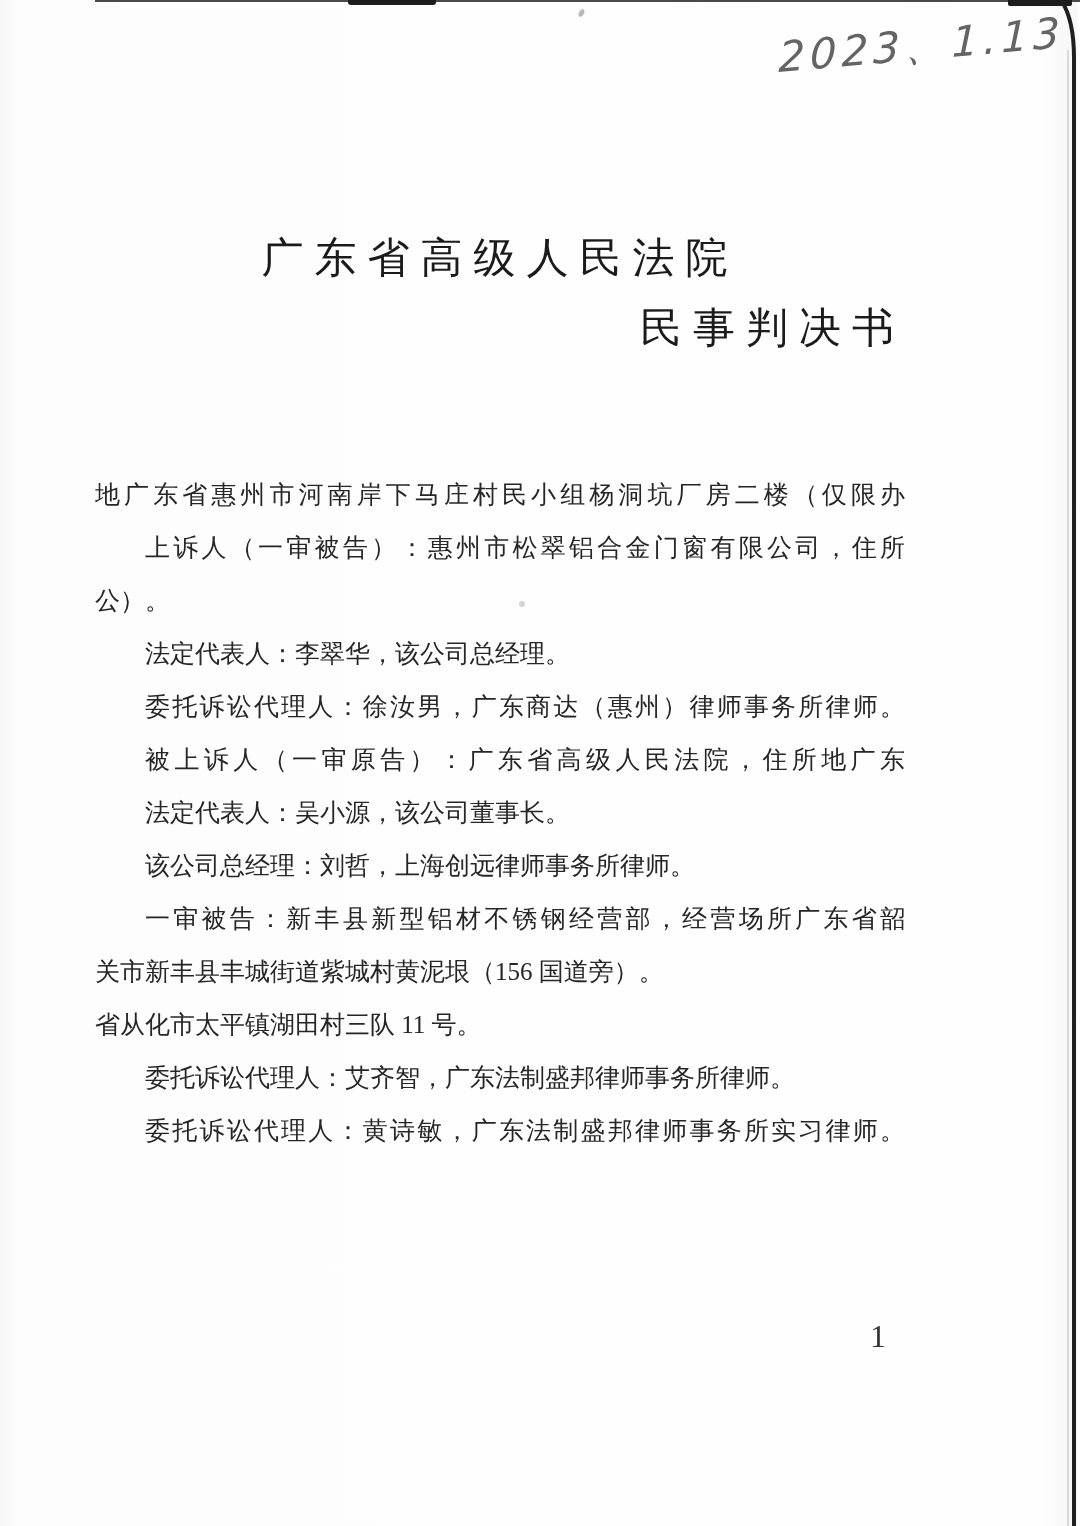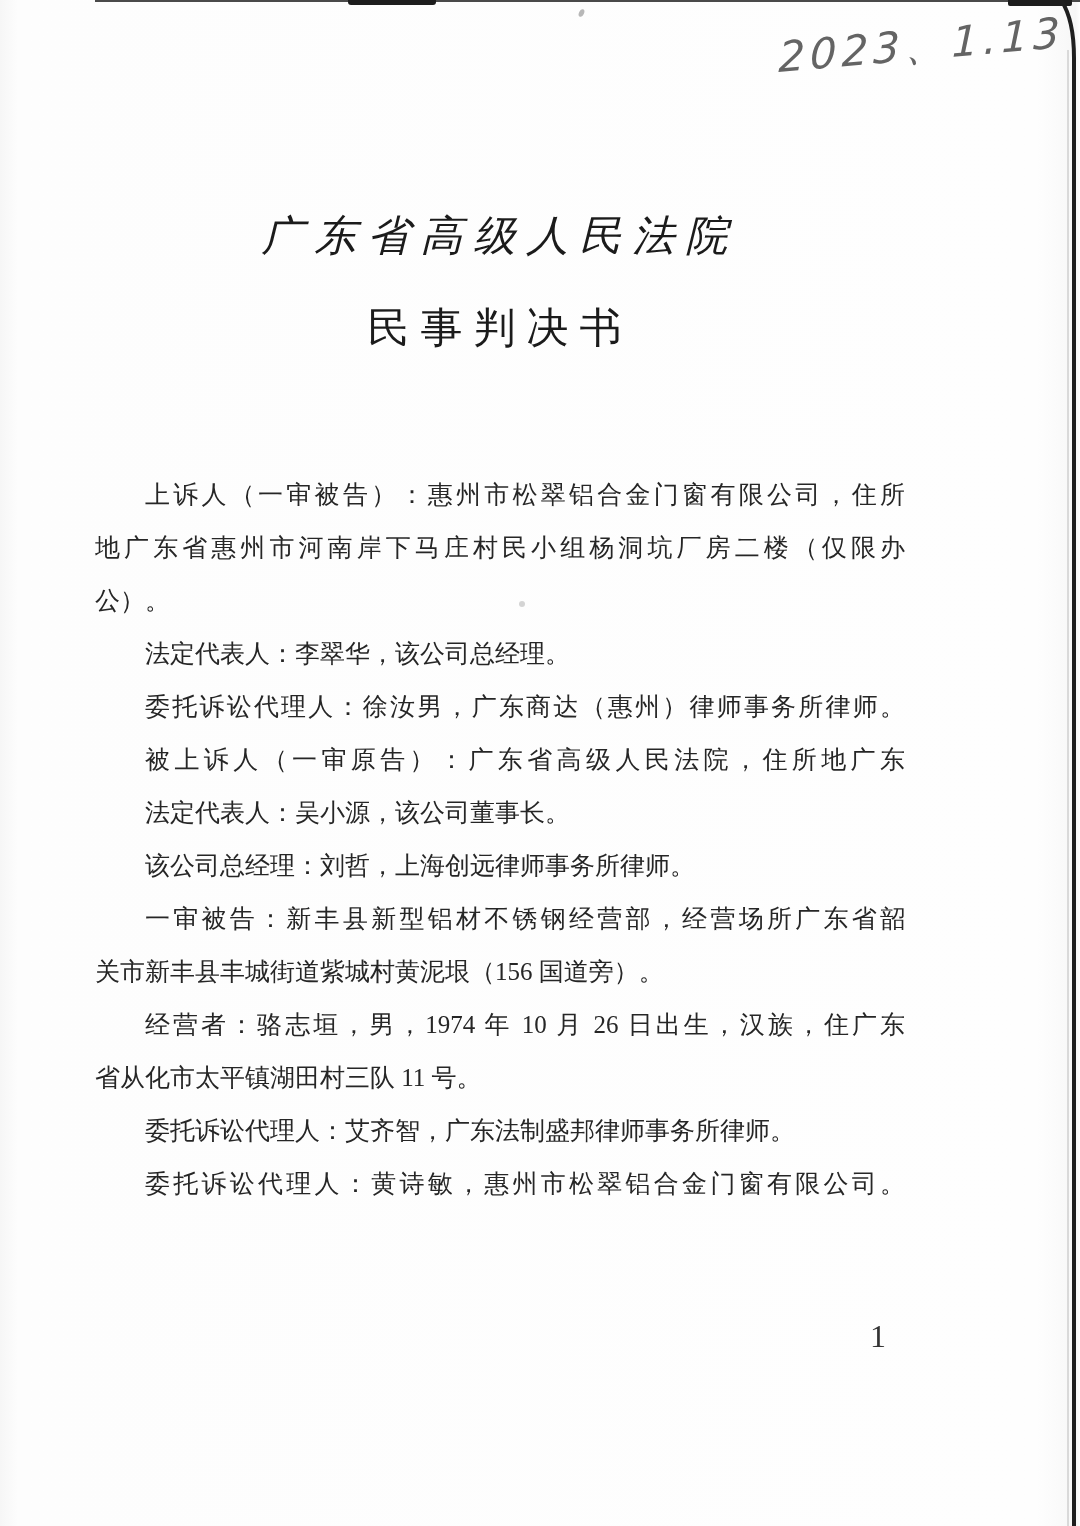--- a/index.html
+++ b/index.html
@@ -50,32 +50,31 @@
     color: #4a4a4a;
     transform: rotate(-5deg) skewX(-6deg);
     white-space: nowrap;
     opacity: 0.85;
   }
 
   
   .content { position: absolute; left: 95px; width: 810px; }
 
   .court-title {
-    top: 210px;
+    top: 232px;
     text-align: center;
     font-size: 42px;
     line-height: 52px;
     letter-spacing: 11px;
     color: #1b1b1b;
     white-space: nowrap;
-    font-style: italic;
   }
   .doc-title {
     top: 302px;
-    text-align: center;
+    text-align: right;
     font-size: 42px;
     line-height: 52px;
     letter-spacing: 11px;
     color: #1b1b1b;
     white-space: nowrap;
   }
   .case-number {
     top: 415px;
     text-align: right;
     padding-right: 12px;
@@ -120,31 +119,30 @@
   </svg>
 
   <div class="handwritten">2023、1.13</div>
 
   <div class="content court-title">广东省高级人民法院</div>
 
   <div class="content doc-title">民事判决书</div>
 
 
   <div class="content body-block" id="body-lines">
+      <div class="line flush">地广东省惠州市河南岸下马庄村民小组杨洞坑厂房二楼（仅限办</div>
       <div class="line indent flush">上诉人（一审被告）：惠州市松翠铝合金门窗有限公司，住所</div>
-      <div class="line flush">地广东省惠州市河南岸下马庄村民小组杨洞坑厂房二楼（仅限办</div>
       <div class="line">公）。</div>
       <div class="line indent">法定代表人：李翠华，该公司总经理。</div>
       <div class="line indent flush">委托诉讼代理人：徐汝男，广东商达（惠州）律师事务所律师。</div>
       <div class="line indent flush">被上诉人（一审原告）：广东省高级人民法院，住所地广东</div>
       <div class="line indent">法定代表人：吴小源，该公司董事长。</div>
       <div class="line indent">该公司总经理：刘哲，上海创远律师事务所律师。</div>
       <div class="line indent flush">一审被告：新丰县新型铝材不锈钢经营部，经营场所广东省韶</div>
       <div class="line">关市新丰县丰城街道紫城村黄泥垠（156 国道旁）。</div>
-      <div class="line indent flush">经营者：骆志垣，男，1974 年 10 月 26 日出生，汉族，住广东</div>
       <div class="line">省从化市太平镇湖田村三队 11 号。</div>
       <div class="line indent">委托诉讼代理人：艾齐智，广东法制盛邦律师事务所律师。</div>
-      <div class="line indent flush">委托诉讼代理人：黄诗敏，惠州市松翠铝合金门窗有限公司。</div>
+      <div class="line indent flush">委托诉讼代理人：黄诗敏，广东法制盛邦律师事务所实习律师。</div>
     </div>
 
   <div class="page-number">1</div>
 
 </div>
 
 </body></html>

